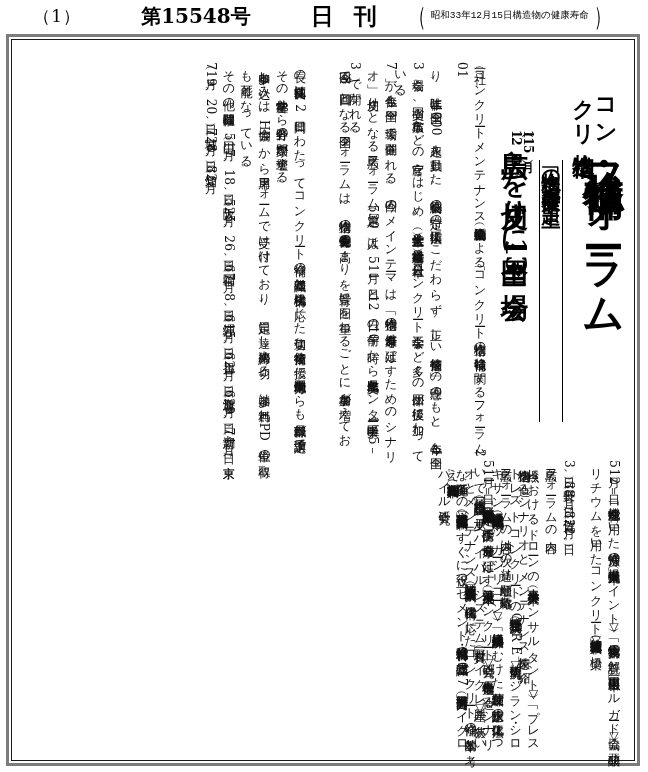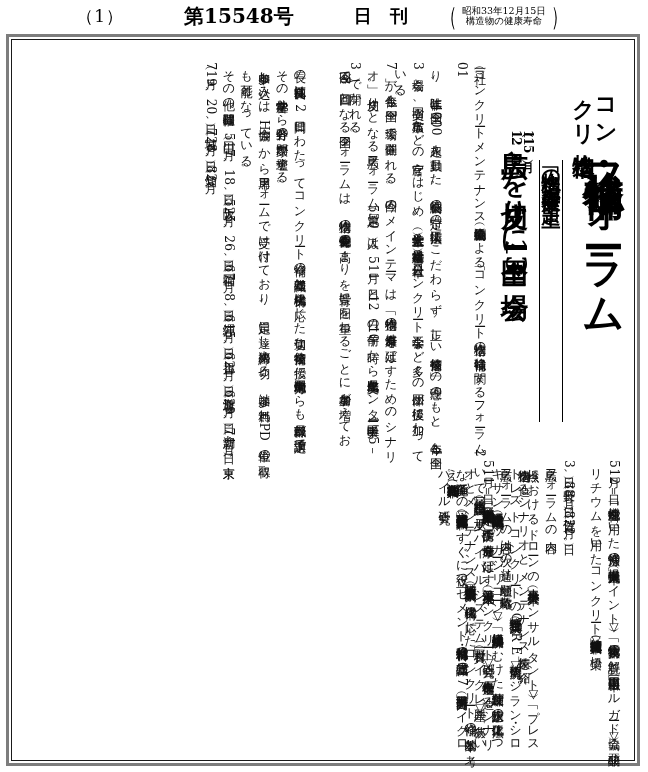--- a/index.html
+++ b/index.html
@@ -34,43 +34,44 @@
     white-space: nowrap;
   }
   .mh-issue {
     font-size: 20px;
     font-weight: bold;
     letter-spacing: 0px;
     margin-right: 60px;
     white-space: nowrap;
   }
   .mh-daily {
-    font-size: 18px;
+    font-size: 23px;
     font-weight: bold;
     letter-spacing: 6px;
     margin-right: 22px;
     white-space: nowrap;
   }
   .mh-postal {
     display: inline-flex;
     align-items: center;
     font-size: 9.5px;
     line-height: 1.05;
     white-space: nowrap;
   }
   .mh-paren {
     font-size: 26px;
     line-height: 1;
     font-weight: 300;
     transform: scaleX(0.6);
   }
   .mh-postal-lines {
     display: flex;
-    flex-direction: column;
-    align-items: center;
+    flex-direction: row;
+    align-items: flex-start;
+    font-family: Liberation Mono, monospace;
   }
 
   
   .frame-outer {
     position: absolute;
     top: 34px;
     left: 6px;
     width: 634px;
     height: 732px;
     border: 3px solid #7d7d7d;

